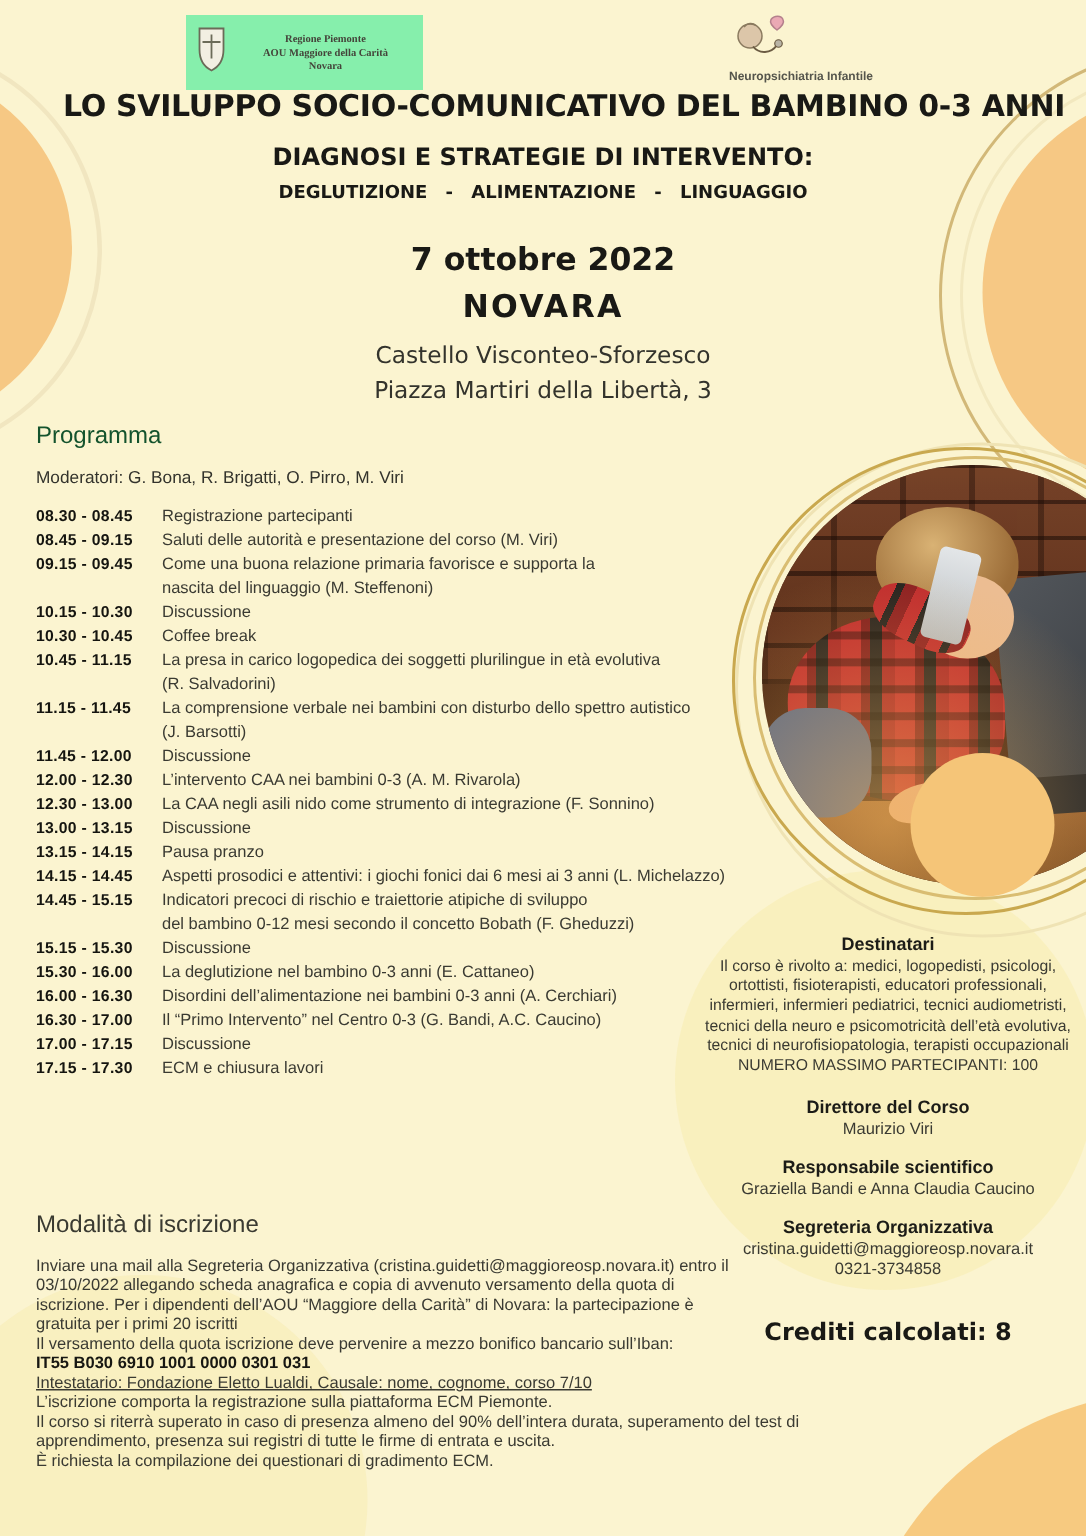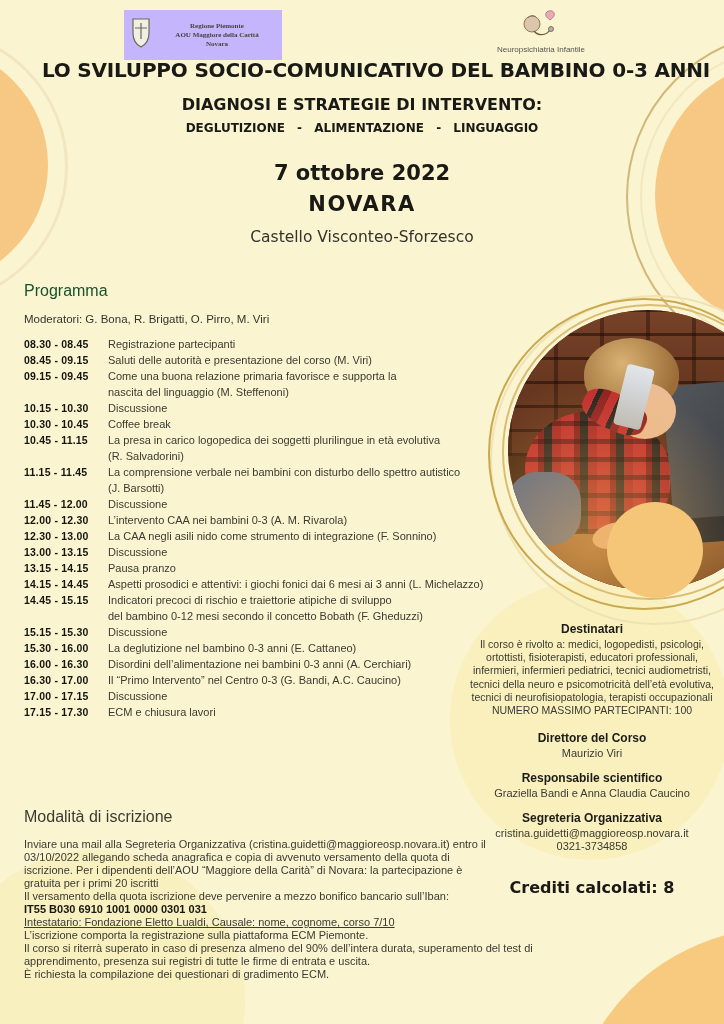--- a/index.html
+++ b/index.html
@@ -37,24 +37,24 @@
   .ph-body{left:6%;top:36%;width:52%;height:44%;border-radius:48% 52% 40% 55%;background:
      repeating-linear-gradient(0deg, rgba(0,0,0,.4) 0 5px, transparent 5px 18px),
      repeating-linear-gradient(90deg,#c02c2e 0 13px,#801b1d 13px 19px,#23211f 19px 27px,#a82427 27px 36px);}
   .ph-jeans{left:0;top:58%;width:26%;height:26%;border-radius:40%;background:#55688a;}
   .ph-foot1{left:30%;top:76%;width:16%;height:9%;border-radius:50%;background:#e9b286;transform:rotate(-15deg);}
   .ph-foot2{left:45%;top:79%;width:18%;height:10%;border-radius:50%;background:#efbc90;transform:rotate(10deg);}
   .ph-phone{left:40%;top:20%;width:10%;height:22%;background:linear-gradient(180deg,#e3e6e8,#b9bec2);border-radius:4px;transform:rotate(14deg);}
   .ph-sleeve{left:26%;top:30%;width:24%;height:13%;border-radius:40%;transform:rotate(25deg);background:
      repeating-linear-gradient(90deg,#c02c2e 0 9px,#23211f 9px 14px,#8c1e21 14px 22px);}
   
-  .logo-left{left:124px;top:10px;width:158px;height:50px;background:#c4b5fd;display:flex;align-items:center;gap:6px;padding:4px 6px;box-sizing:border-box;z-index:5;}
+  .logo-left{left:124px;top:10px;width:158px;height:50px;background:#86efac;display:flex;align-items:center;gap:6px;padding:4px 6px;box-sizing:border-box;z-index:5;}
   .logo-left-text{flex:1;font-family:"Liberation Serif","DejaVu Serif",serif;font-size:7px;line-height:9px;font-weight:bold;color:#44443a;text-align:center;}
   .logo-left-text span{display:block;}
-  .logo-right{left:466px;top:8px;width:150px;text-align:center;z-index:5;}
+  .logo-right{left:486px;top:8px;width:150px;z-index:5;font-weight:bold;}
   .logo-right-label{font-size:8px;color:#55554c;margin-top:1px;}
   
   .txt{position:absolute;z-index:6;}
   .center{left:0;right:0;text-align:center;}
   .hd{font-family:"DejaVu Sans","Liberation Sans",sans-serif;font-weight:bold;color:#191915;}
   .h1{top:58px;font-size:20px;letter-spacing:-0.2px;margin-left:28px;}
   .sub1{top:95px;font-size:16px;}
   .sub2{top:121px;font-size:12px;word-spacing:8px;}
   .date{top:161px;font-size:21px;}
   .city{top:192px;font-size:21px;letter-spacing:1.5px;}
@@ -149,20 +149,21 @@
     <div class="logo-right-label">Neuropsichiatria Infantile</div>
   </div>
 
   <div class="txt center hd h1">LO SVILUPPO SOCIO-COMUNICATIVO DEL BAMBINO 0-3 ANNI</div>
   <div class="txt center hd sub1">DIAGNOSI E STRATEGIE DI INTERVENTO:</div>
   <div class="txt center hd sub2">DEGLUTIZIONE - ALIMENTAZIONE - LINGUAGGIO</div>
   <div class="txt center hd date">7 ottobre 2022</div>
   <div class="txt center hd city">NOVARA</div>
   <div class="txt center venue">
     <div>Castello Visconteo-Sforzesco</div>
+    <div>Piazza Martiri della Libertà, 3</div>
   </div>
 
   <div class="txt prog-head">Programma</div>
   <div class="txt moderators">Moderatori: G. Bona, R. Brigatti, O. Pirro, M. Viri</div>
   <div class="txt schedule">
 
       <div class="prow">
         <span class="ptime">08.30 - 08.45</span>
         <span class="pdesc">Registrazione partecipanti</span>
       </div>

